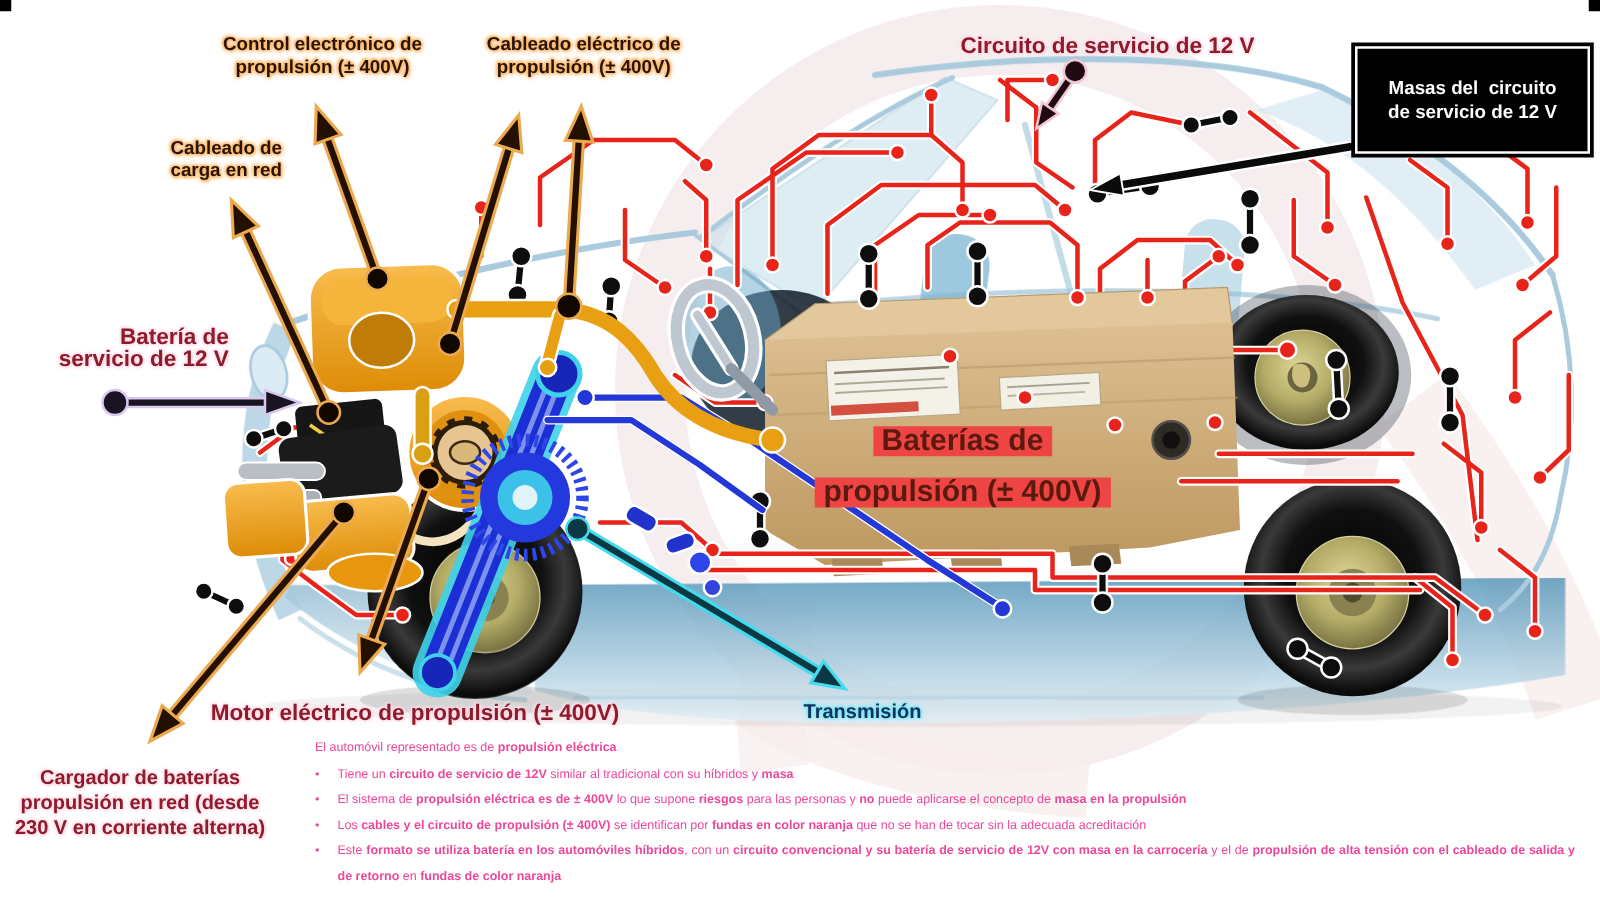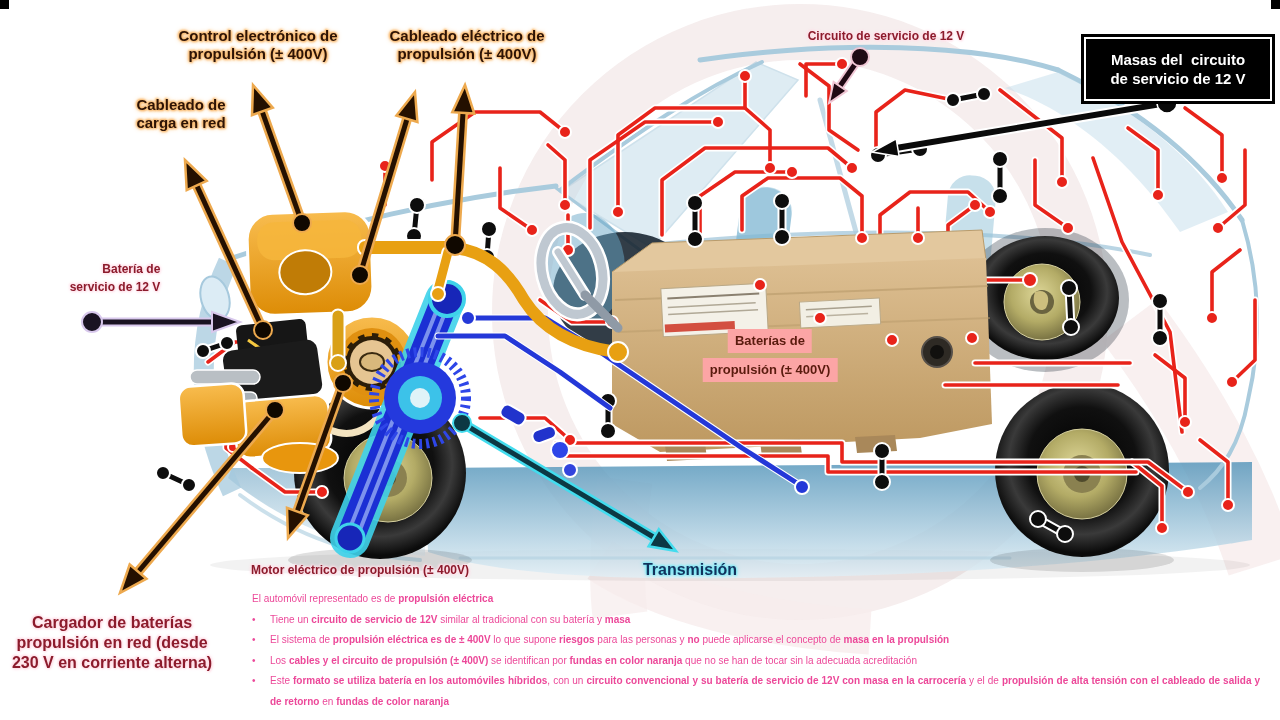--- a/index.html
+++ b/index.html
@@ -2,32 +2,32 @@
 <html><head>
 <meta charset="utf-8">
 <style>
   html,body{margin:0;padding:0;background:#ffffff;}
   #stage{position:relative;width:1280px;height:720px;overflow:hidden;background:#ffffff;
          font-family:"Liberation Sans",sans-serif;}
   #scene{position:absolute;left:0;top:0;}
   .lab{position:absolute;font-weight:bold;text-align:center;white-space:nowrap;line-height:18px;}
   .lab-orange{color:#2d1305;font-size:15px;
     text-shadow:0 0 3px #f8bd77,0 0 3px #f8bd77,0 0 5px #f4a84e,1px 1px 2px #f8bd77,-1px -1px 2px #f8bd77;}
-  .lab-red{color:#8c1b2c;font-size:12px;
+  .lab-red{color:#8c1b2c;font-size:18px;
     text-shadow:0 0 3px #ffdde6,0 0 4px #ffd2de,1px 1px 2px #ffe4ec,-1px -1px 2px #ffe4ec;}
   .lab-navy{color:#12315c;font-size:16px;
     text-shadow:0 0 3px #59dff0,0 0 5px #7ee9f5,1px 1px 2px #a5f0f8,-1px -1px 2px #a5f0f8;}
   .cx{transform:translateX(-50%);}
   #lab-cargador{font-size:16px;line-height:20px;}
   #masas-box{position:absolute;left:1084px;top:37px;width:188px;background:#000;color:#fff;
-    font-weight:bold;font-size:15px;line-height:19px;text-align:center;padding:11px 2px;
+    font-weight:bold;font-size:15px;line-height:19px;text-align:center;padding:22px 2px;
     border:2px solid #fff;box-shadow:0 0 0 3px #000;box-sizing:border-box;white-space:pre-wrap;}
   #bat-title{position:absolute;left:770px;top:325px;transform:translateX(-50%);text-align:center;}
-  #bat-title span{display:inline-block;background:#fca5a5;color:#5a1b0e;font-weight:bold;
-    font-size:13px;line-height:24px;padding:0 7px;margin:4px;}
+  #bat-title span{display:inline-block;background:#ef4444;color:#5a1b0e;font-weight:bold;
+    font-size:24px;line-height:24px;padding:0 7px;margin:16px;}
   #bat-title .l2{margin-top:1px;}
   #notes{position:absolute;left:252px;top:589px;width:1008px;color:#ec4899;
     font-size:10px;line-height:20.6px;}
   .note-b{display:flex;}
   .note-b .bm{width:18px;flex:0 0 18px;text-align:left;}
   .note-b .bt{flex:1;}
   .note-b.justify .bt{text-align:justify;}
   b{font-weight:bold;}
   
   .wcase{fill:none;stroke:#ffffff;stroke-width:7;stroke-linecap:round;stroke-linejoin:round;}
@@ -437,44 +437,44 @@
   </g>
 
   <rect x="0" y="0" width="9" height="9" fill="#000"></rect>
   <rect x="1271" y="0" width="9" height="9" fill="#000"></rect>
 </svg>
 
 <div class="lab lab-orange cx" style="left:258px;top:27px;">Control electrónico de<br>propulsión (± 400V)</div>
 
 <div class="lab lab-orange cx" style="left:467px;top:27px;">Cableado eléctrico de<br>propulsión (± 400V)</div>
 
-<div class="lab lab-orange cx" style="left:181px;top:96px;">Cableado de<br>carga en red</div>
+<div class="lab lab-orange cx" style="left:181px;top:110px;">Cableado de<br>carga en red</div>
 
 <div class="lab lab-red cx" style="left:115px;top:260px;text-align:right;">Batería de<br>servicio de 12 V</div>
 
 <div id="lab-cargador" class="lab lab-red cx" style="left:112px;top:613px;">Cargador de baterías<br>propulsión en red (desde<br>230 V en corriente alterna)</div>
 
-<div class="lab lab-red cx" style="left:332px;top:561px;margin-left:28px;">Motor eléctrico de propulsión (± 400V)</div>
+<div class="lab lab-red cx" style="left:332px;top:561px;">Motor eléctrico de propulsión (± 400V)</div>
 
 <div class="lab lab-navy cx" style="left:690px;top:561px;">Transmisión</div>
 
 <div class="lab lab-red cx" style="left:886px;top:27px;">Circuito de servicio de 12 V</div>
 
 <div id="masas-box">Masas del  circuito<br>de servicio de 12 V</div>
 
 <div id="bat-title">
   <span class="l1">Baterías de</span><br>
   <span class="l2">propulsión (± 400V)</span>
 </div>
 
 <div id="notes">
   <div class="note-intro"><span>El automóvil representado es de </span><b>propulsión eléctrica</b></div>
   <div class="note-b">
     <span class="bm">•</span>
-    <span class="bt"><span>Tiene un </span><b>circuito de servicio de 12V</b><span> similar al tradicional con su batería y </span><b>masa</b></span>
+    <span class="bt"><span>Tiene un </span><b>circuito de servicio de 12V</b><span> similar al tradicional con su híbridos y </span><b>masa</b></span>
   </div>
   <div class="note-b">
     <span class="bm">•</span>
     <span class="bt"><span>El sistema de </span><b>propulsión eléctrica es de ± 400V</b><span> lo que supone </span><b>riesgos</b><span> para las personas y </span><b>no</b><span> puede aplicarse el concepto de </span><b>masa en la propulsión</b></span>
   </div>
   <div class="note-b">
     <span class="bm">•</span>
     <span class="bt"><span>Los </span><b>cables y el circuito de propulsión (± 400V)</b><span> se identifican por </span><b>fundas en color naranja</b><span> que no se han de tocar sin la adecuada acreditación</span></span>
   </div>
   <div class="note-b justify">

